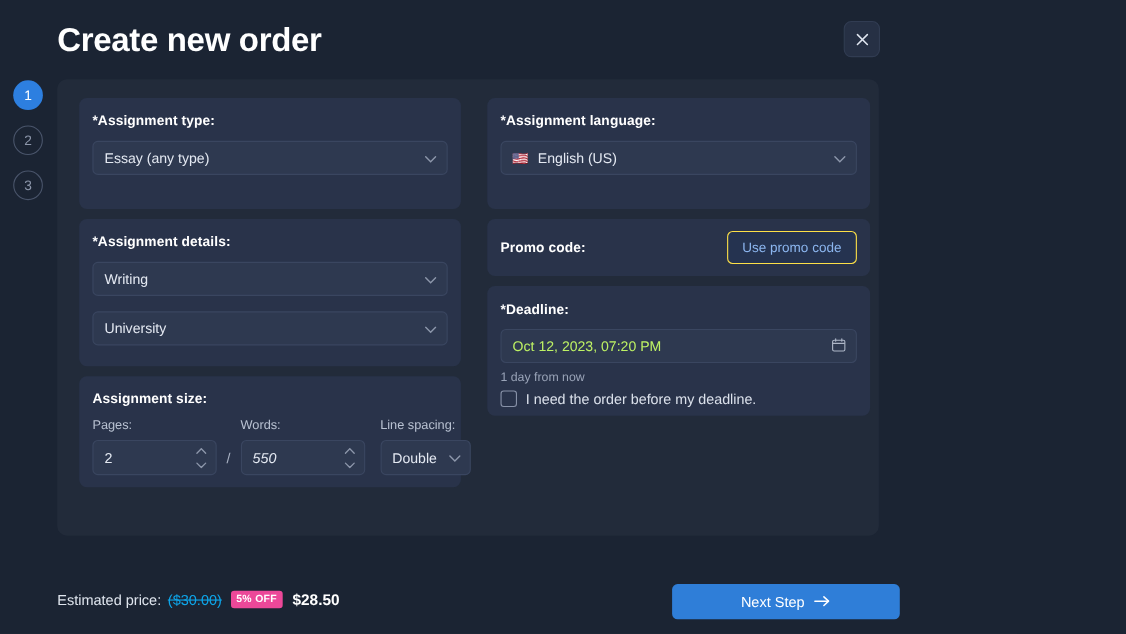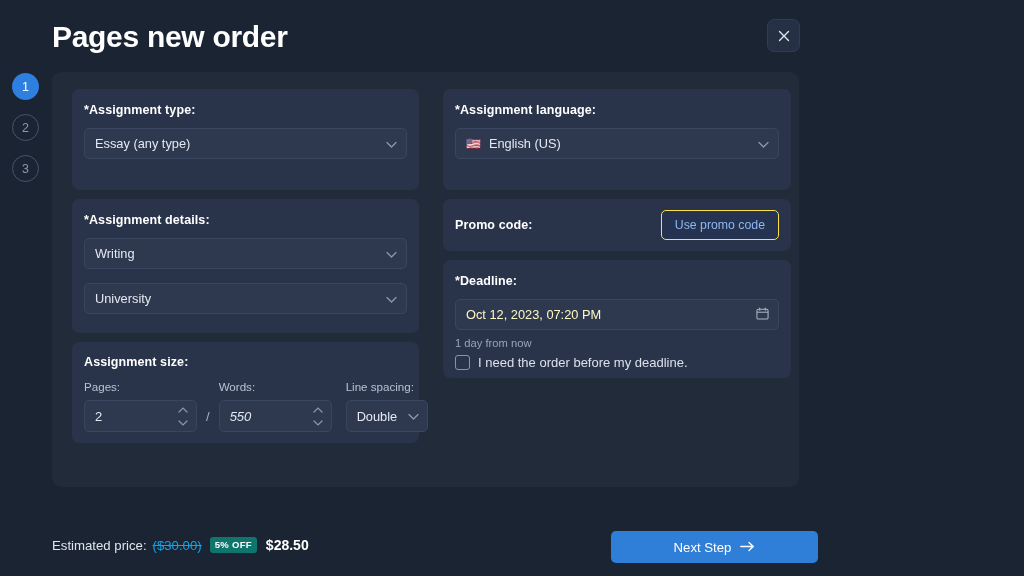--- a/index.html
+++ b/index.html
@@ -162,21 +162,21 @@
   .date-field {
     position: relative;
     height: 31px;
     background: #2e3950;
     border: 1px solid #3a4660;
     border-radius: 5px;
     display: flex;
     align-items: center;
     padding: 0 30px 0 10px;
     font-size: 12.8px;
-    color: #fef9c3;
+    color: #bef264;
     cursor: pointer;
   }
   .date-field .cal-ico {
     position: absolute;
     right: 9px;
     top: 50%;
     transform: translateY(-50%);
   }
   .hint {
     font-size: 11.2px;
@@ -275,21 +275,21 @@
     font-size: 13.2px;
     color: #dfe5ee;
   }
   .price .old {
     margin-left: 6px;
     color: #0ea5e9;
     text-decoration: line-through;
   }
   .badge {
     margin-left: 8px;
-    background: #0f766e;
+    background: #ec4899;
     color: #ffffff;
     font-size: 9.5px;
     font-weight: bold;
     letter-spacing: 0.3px;
     border-radius: 3px;
     padding: 3px 5px;
     line-height: 1;
   }
   .price .new {
     margin-left: 9px;
@@ -315,21 +315,21 @@
     justify-content: center;
     gap: 9px;
     cursor: pointer;
   }
 </style>
 </head>
 <body>
 
 <div class="screen">
 
-  <div class="page-title">Pages new order</div>
+  <div class="page-title">Create new order</div>
 
   <div class="close-btn">
     <svg width="12" height="12" viewBox="0 0 12 12">
       <path d="M1.5 1.5 L10.5 10.5 M10.5 1.5 L1.5 10.5" stroke="#dfe5ef" stroke-width="1.4" stroke-linecap="round" fill="none"></path>
     </svg>
   </div>
 
   <div class="steps">
     <div class="step active">
       <span>1</span>

